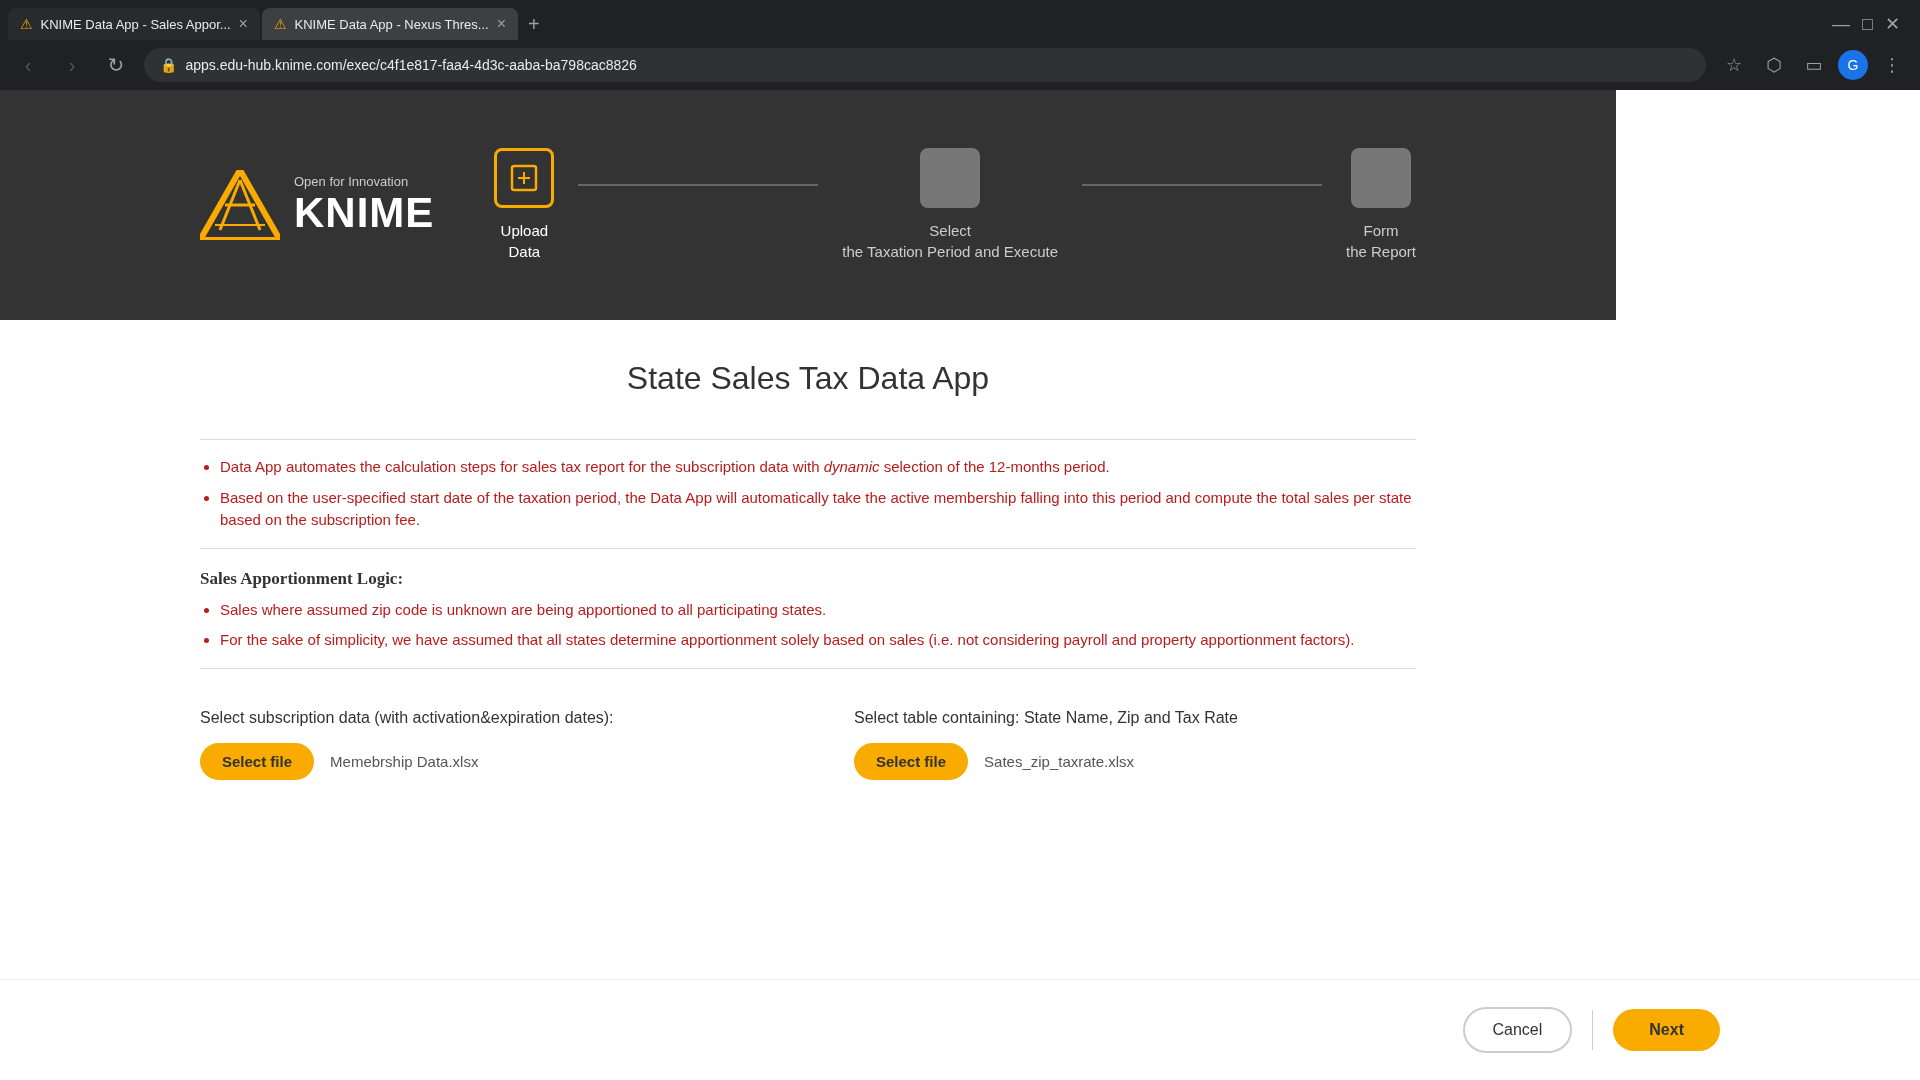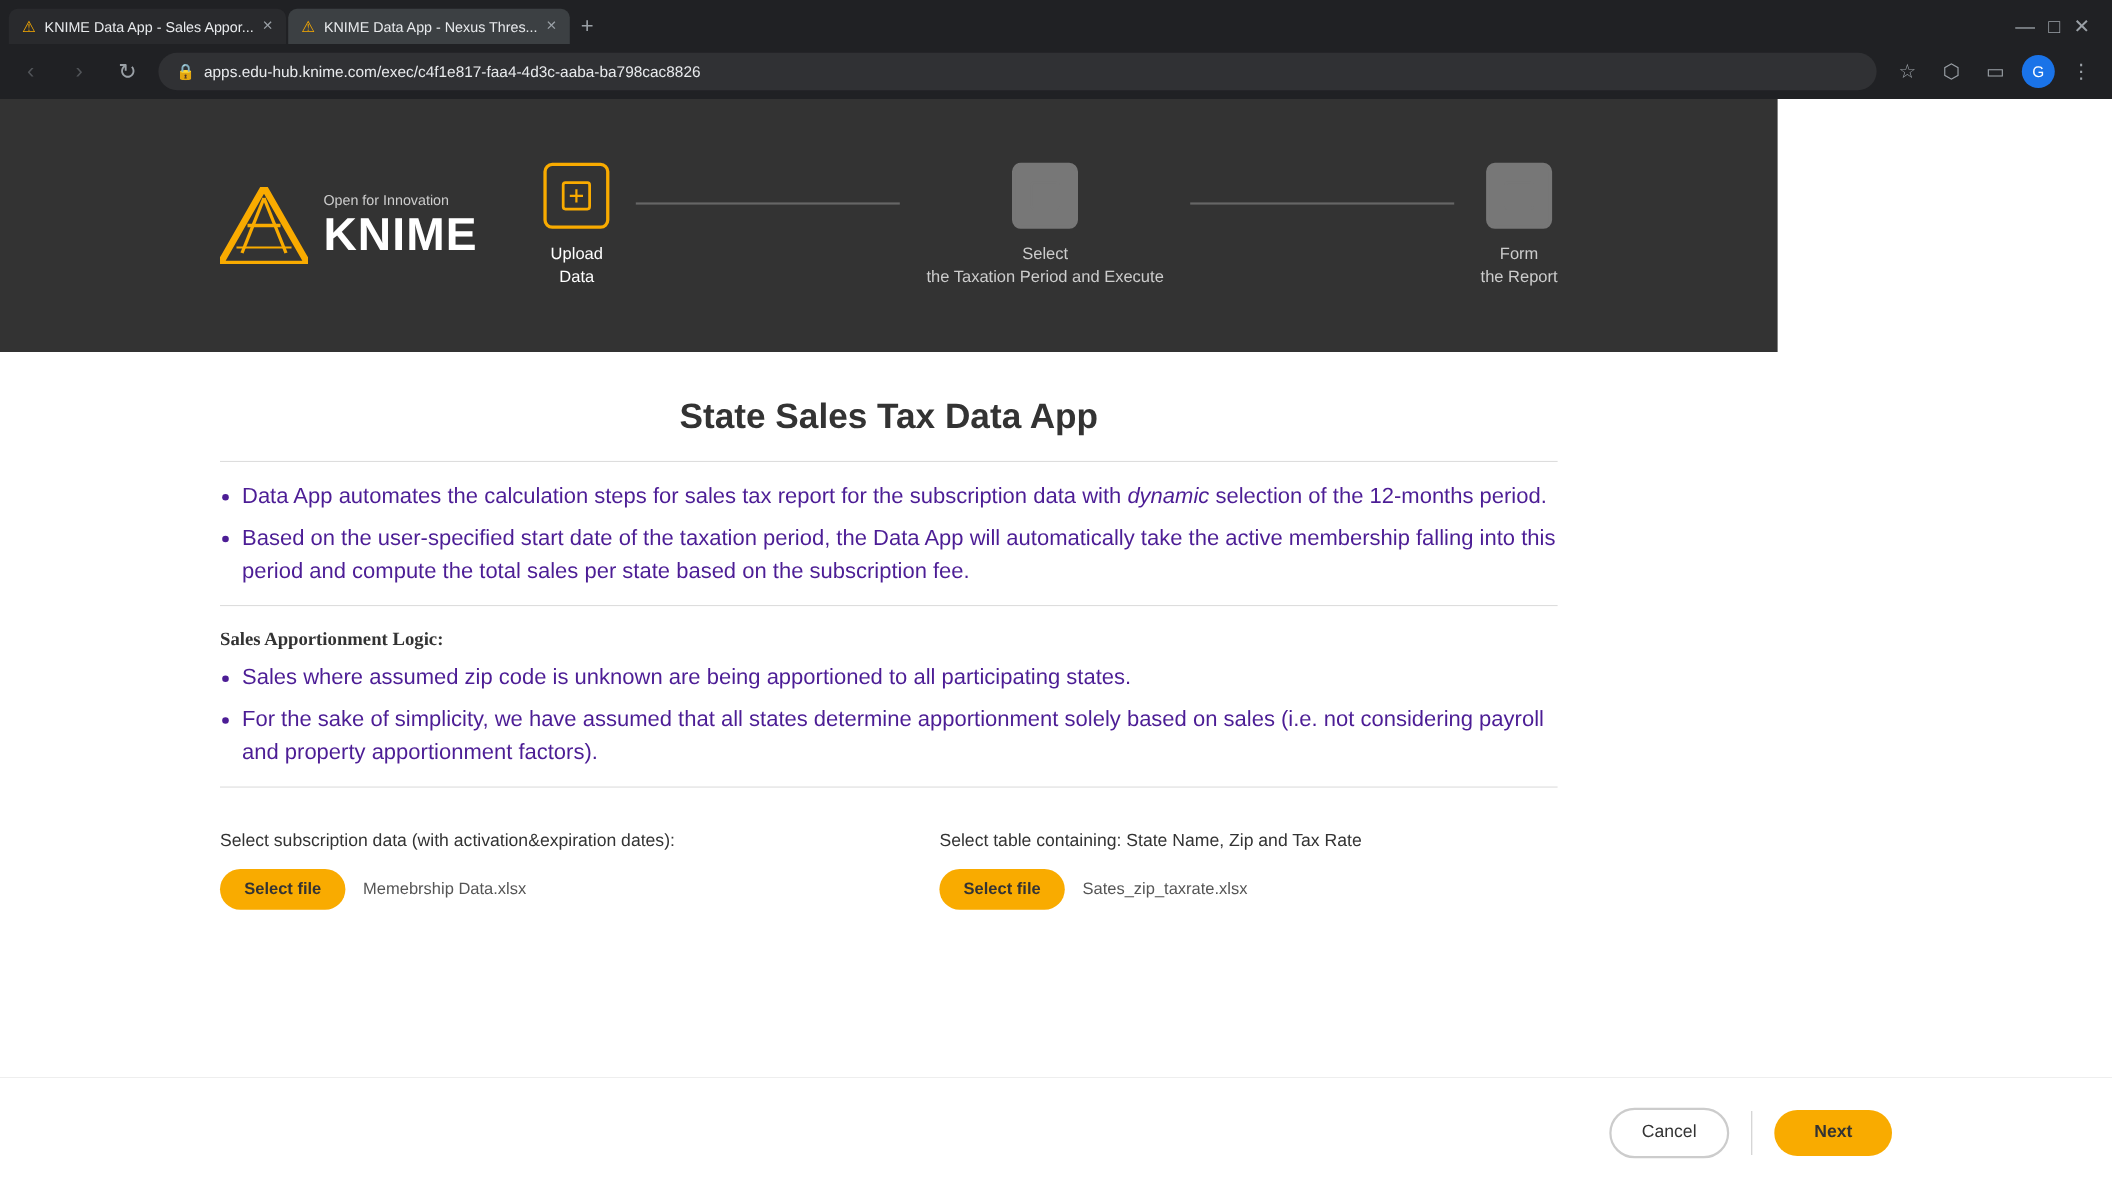--- a/index.html
+++ b/index.html
@@ -42,24 +42,24 @@
     .step { display: flex; flex-direction: column; align-items: center; gap: 12px; }
     .step-circle { width: 60px; height: 60px; border-radius: 8px; display: flex; align-items: center; justify-content: center; font-size: 22px; }
     .step-circle.active { background: transparent; border: 3px solid #f9ab00; }
     .step-circle.inactive { background: #777; border: 3px solid #777; }
     .step-label { color: #ccc; font-size: 15px; text-align: center; line-height: 1.4; }
     .step-label.active { color: white; }
     .step-connector { flex: 1; height: 2px; background: #666; margin: 0 10px; margin-bottom: 40px; }
 
     
     .content-area { flex: 1; background: white; padding: 40px 200px; overflow-y: auto; }
-    .page-title { text-align: center; font-size: 32px; font-weight: 700; color: #333; margin-bottom: 22px; }
+    .page-title { text-align: center; font-size: 32px; font-weight: 400; color: #333; margin-bottom: 42px; }
     .divider { border: none; border-top: 1px solid #ddd; margin: 16px 0; }
     .bullet-list { list-style: disc; padding-left: 20px; margin-bottom: 12px; }
-    .bullet-list li { font-size: 20px; color: #4c1d95; margin-bottom: 8px; line-height: 1.5; }
+    .bullet-list li { font-size: 15px; color: #b91c1c; margin-bottom: 8px; line-height: 1.5; }
     .bullet-list li em { font-style: italic; }
     .section-title { font-size: 17px; font-weight: 700; color: #333; margin: 20px 0 10px; font-family: Liberation Serif, serif; }
 
     
     .file-section { display: flex; gap: 92px; margin-top: 40px; }
     .file-group { flex: 1; }
     .file-group-label { font-size: 16px; color: #333; margin-bottom: 16px; font-weight: 500; }
     .file-input-row { display: flex; align-items: center; gap: 16px; }
     .select-file-btn { background: #f9ab00; color: #333; border: none; border-radius: 24px; padding: 10px 22px; font-size: 15px; font-weight: 600; cursor: pointer; white-space: nowrap; }
     .file-name { font-size: 15px; color: #555; }

